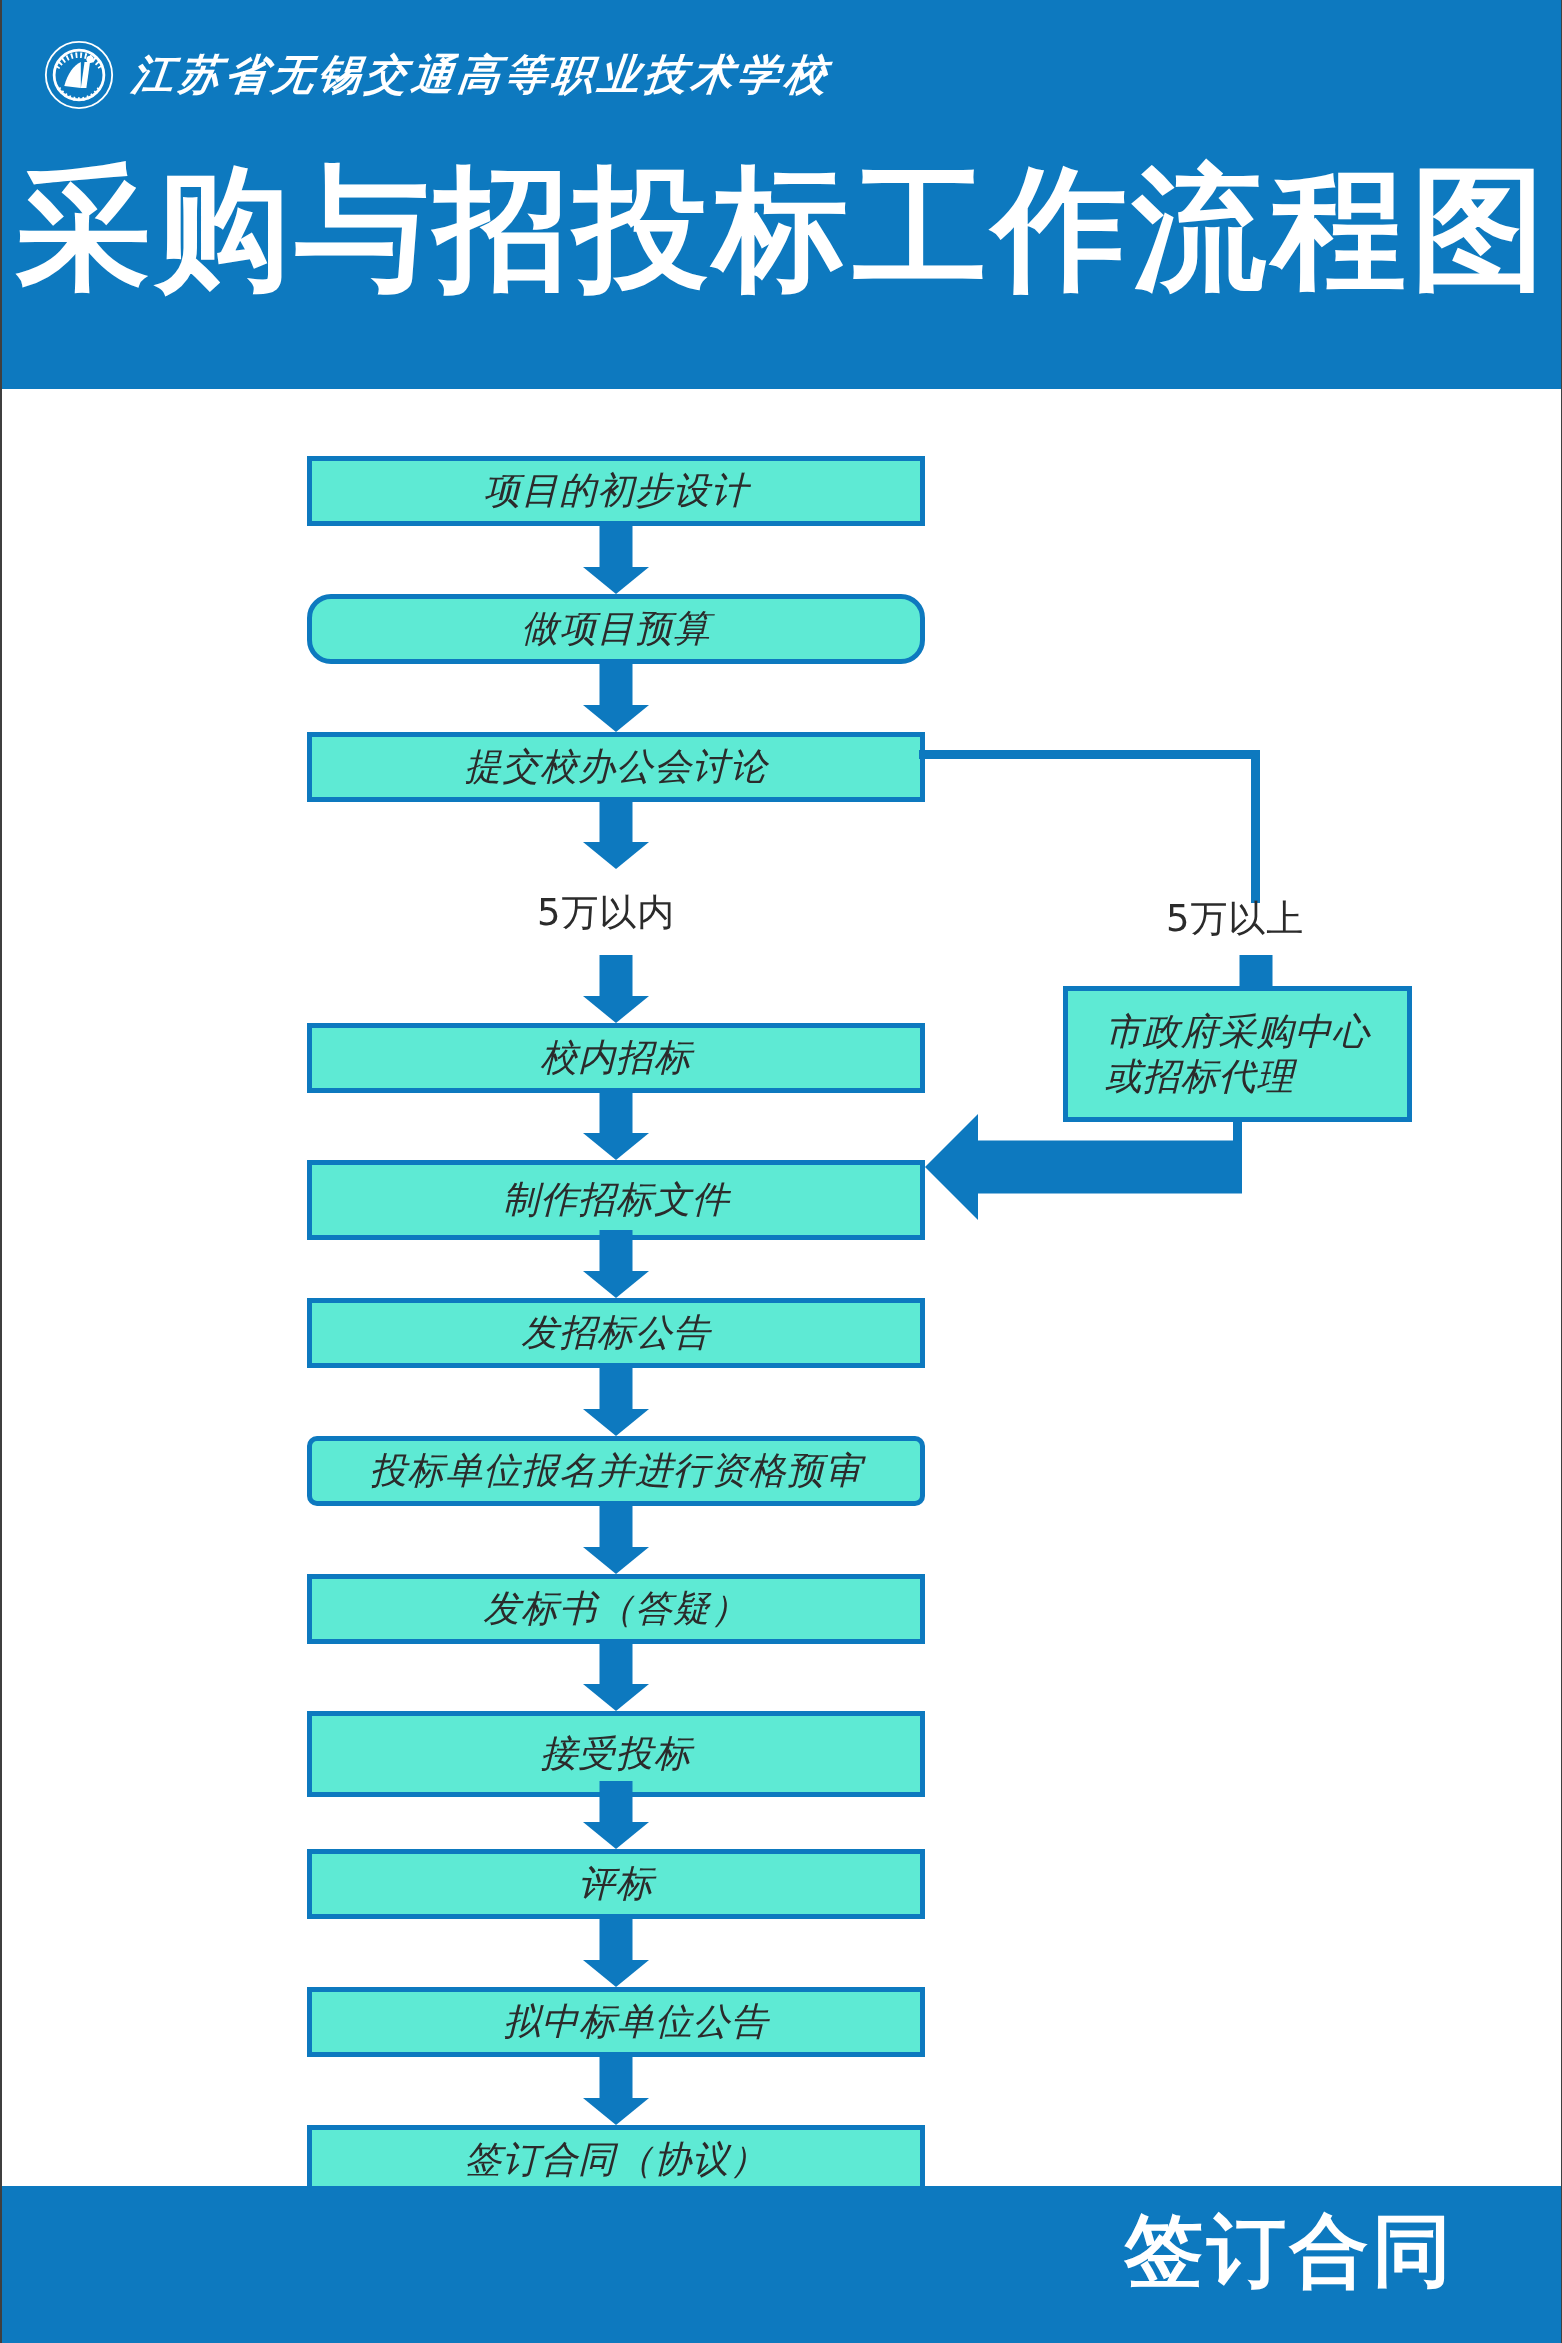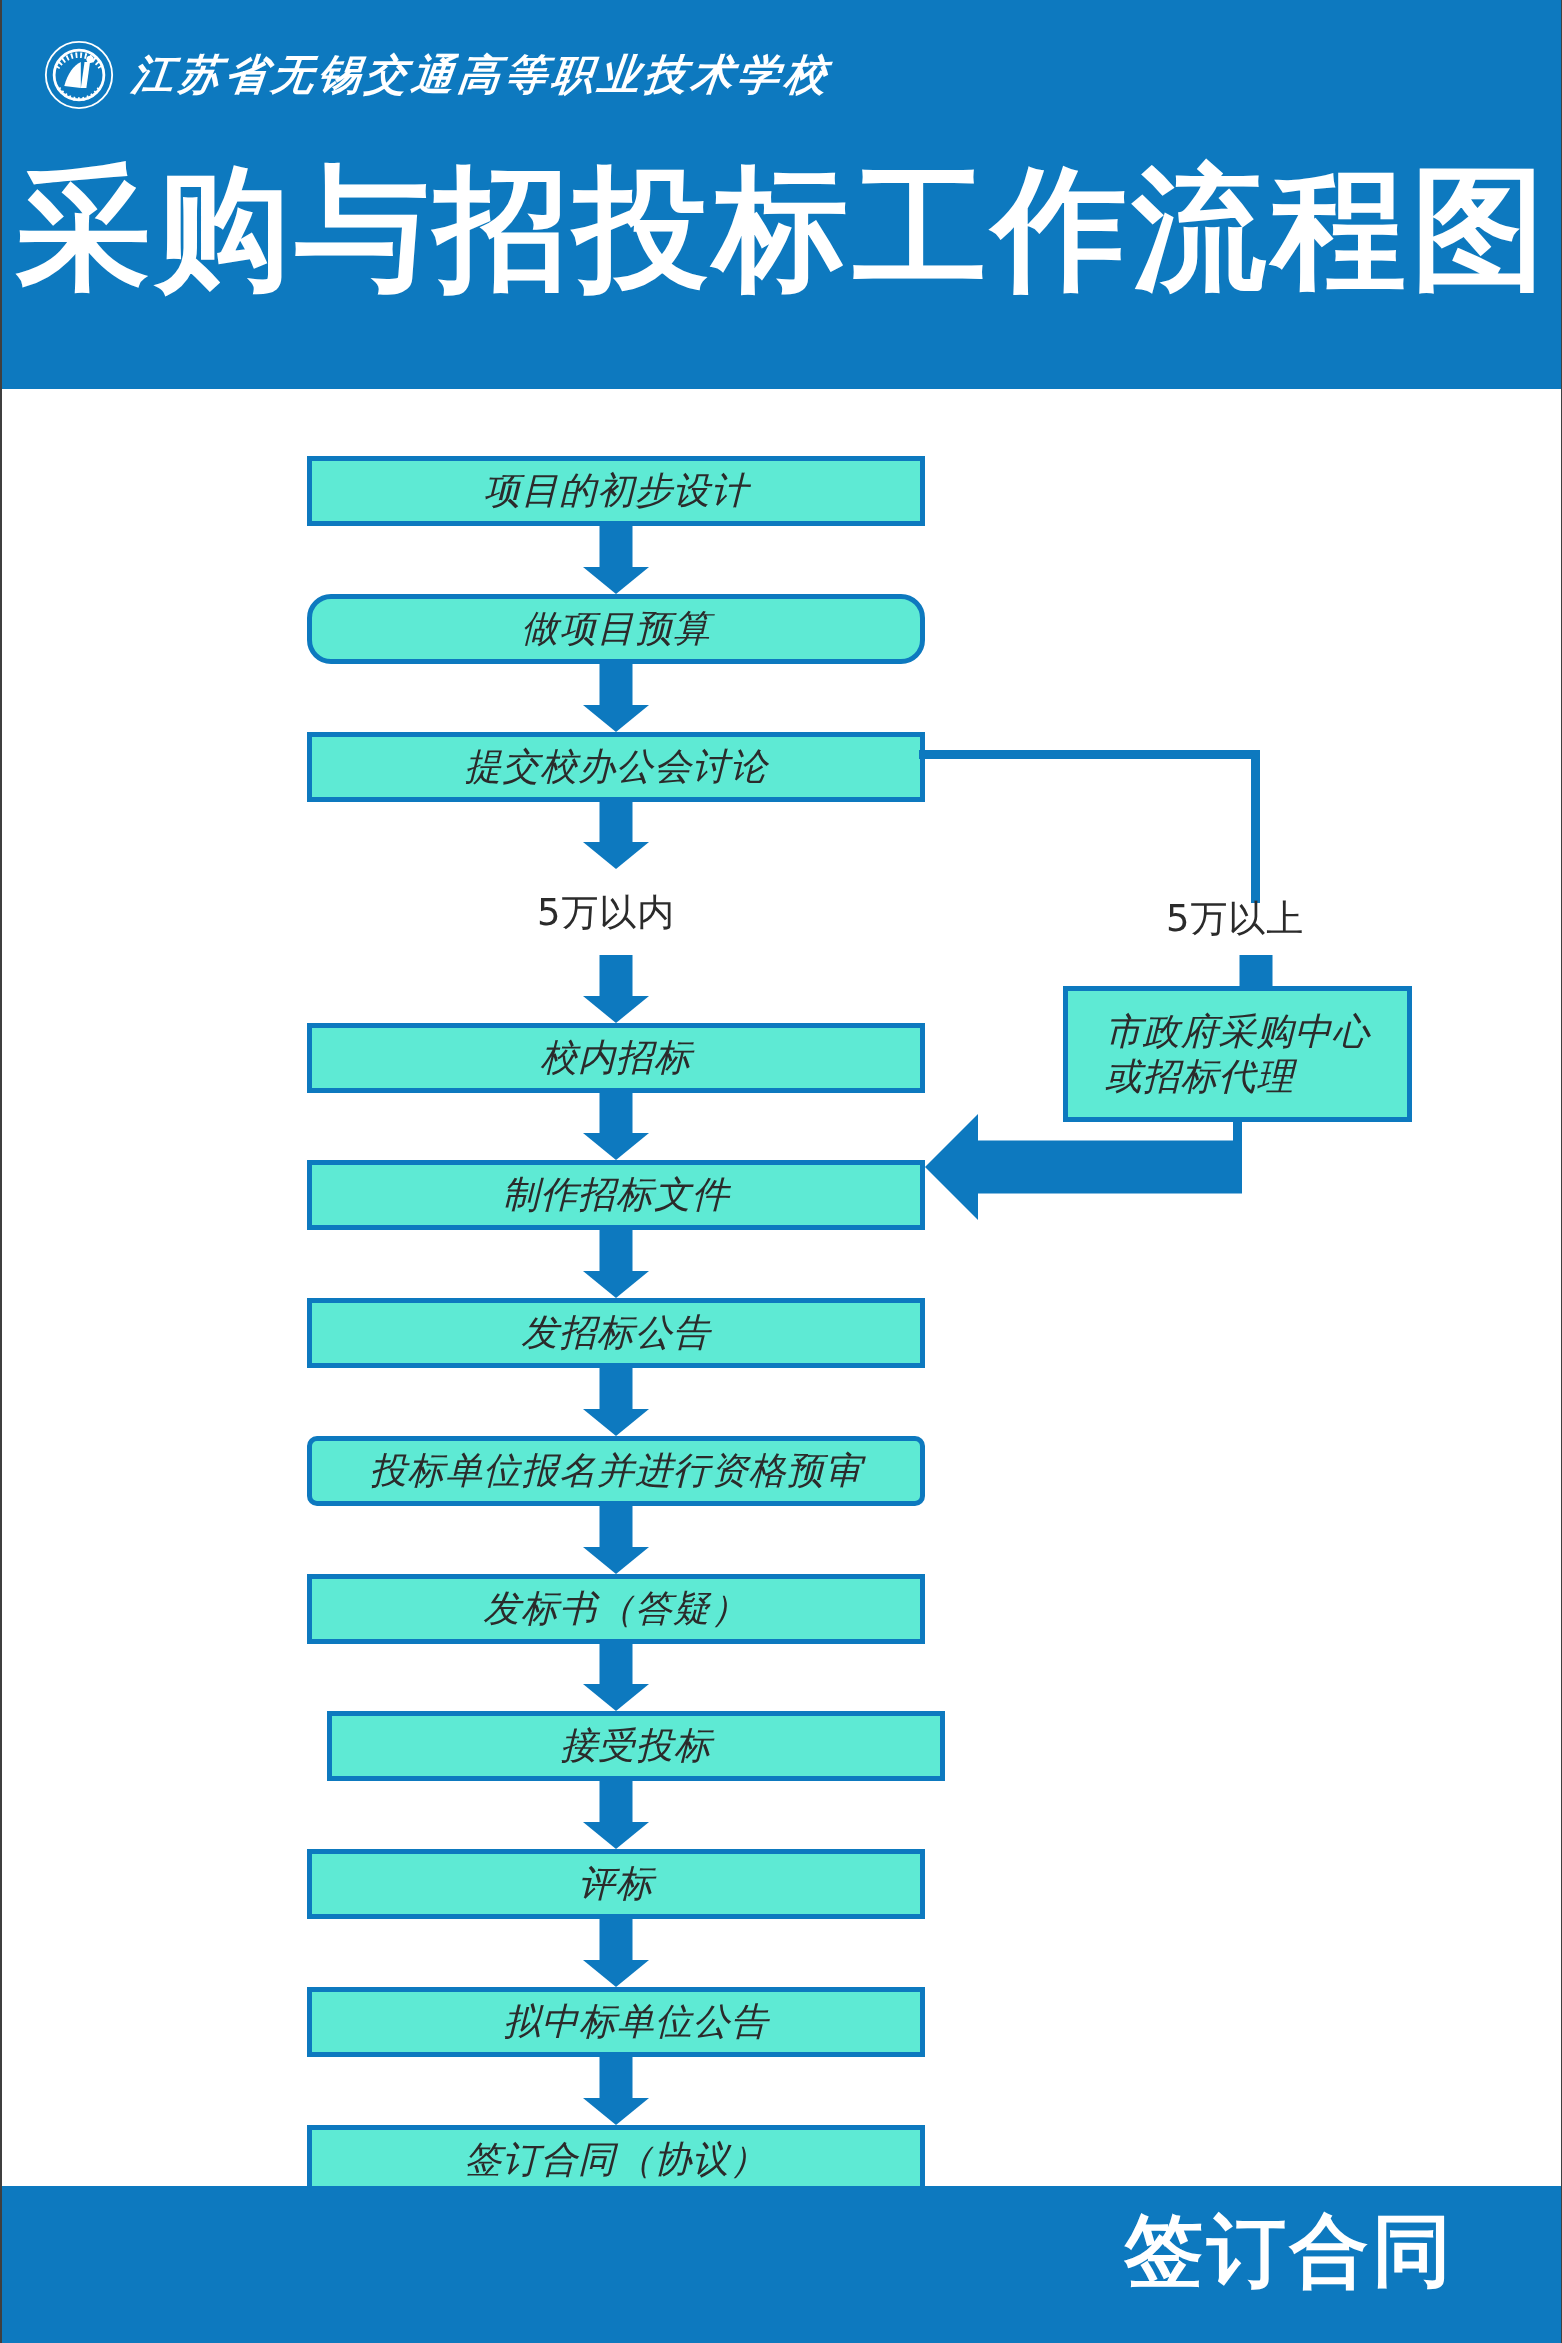--- a/index.html
+++ b/index.html
@@ -253,21 +253,21 @@
       <div class="head"></div>
     </div>
 
     <div class="connector-line" style="left:1231px; top:733px; width:9.2px; height:44px;"></div>
 
     <div class="arrow-left-wrap" style="left:923px; top:724px; width:317px; height:107px;">
       <div class="l-shaft" style="width:264px; height:53px;"></div>
       <div class="l-head"></div>
     </div>
 
-    <div class="node" style="left:305px; top:771px; width:618px; height:70px;">制作招标文件</div>
+    <div class="node" style="left:305px; top:771px; width:618px; height:80px;">制作招标文件</div>
 
     <div class="arrow-down" style="left:580px; top:841px; width:67px; height:68px;">
       <div class="shaft" style="width:33px; height:42px;"></div>
       <div class="head"></div>
     </div>
 
     <div class="node" style="left:305px; top:909px; width:618px; height:70px;">发招标公告</div>
 
     <div class="arrow-down" style="left:580px; top:979px; width:67px; height:68px;">
       <div class="shaft" style="width:33px; height:42px;"></div>
@@ -281,21 +281,21 @@
       <div class="head"></div>
     </div>
 
     <div class="node" style="left:305px; top:1185px; width:618px; height:70px;">发标书（答疑）</div>
 
     <div class="arrow-down" style="left:580px; top:1254px; width:67px; height:68px;">
       <div class="shaft" style="width:33px; height:42px;"></div>
       <div class="head"></div>
     </div>
 
-    <div class="node" style="left:305px; top:1322px; width:618px; height:70px;margin-left:20px;">接受投标</div>
+    <div class="node" style="left:305px; top:1322px; width:618px; height:86px;">接受投标</div>
 
     <div class="arrow-down" style="left:580px; top:1392px; width:67px; height:68px;">
       <div class="shaft" style="width:33px; height:42px;"></div>
       <div class="head"></div>
     </div>
 
     <div class="node" style="left:305px; top:1460px; width:618px; height:70px;">评标</div>
 
     <div class="arrow-down" style="left:580px; top:1530px; width:67px; height:68px;">
       <div class="shaft" style="width:33px; height:42px;"></div>

